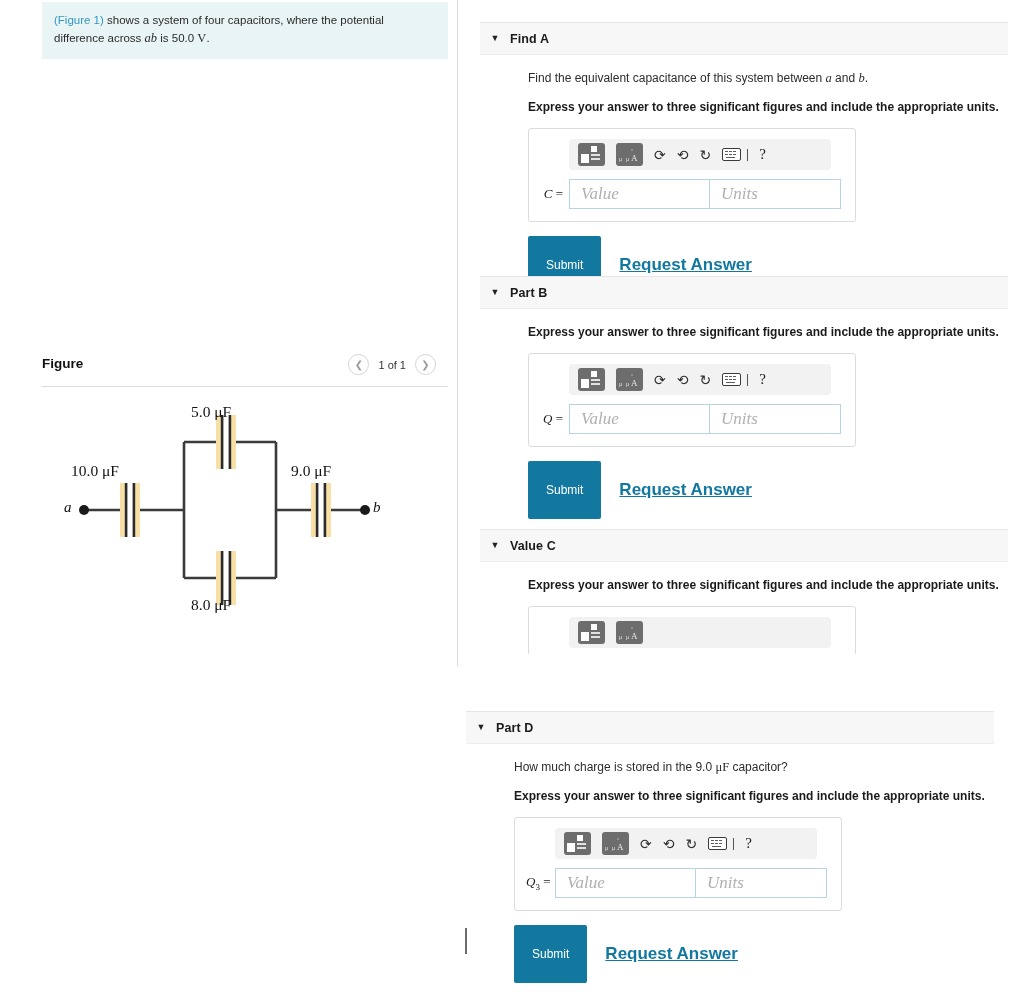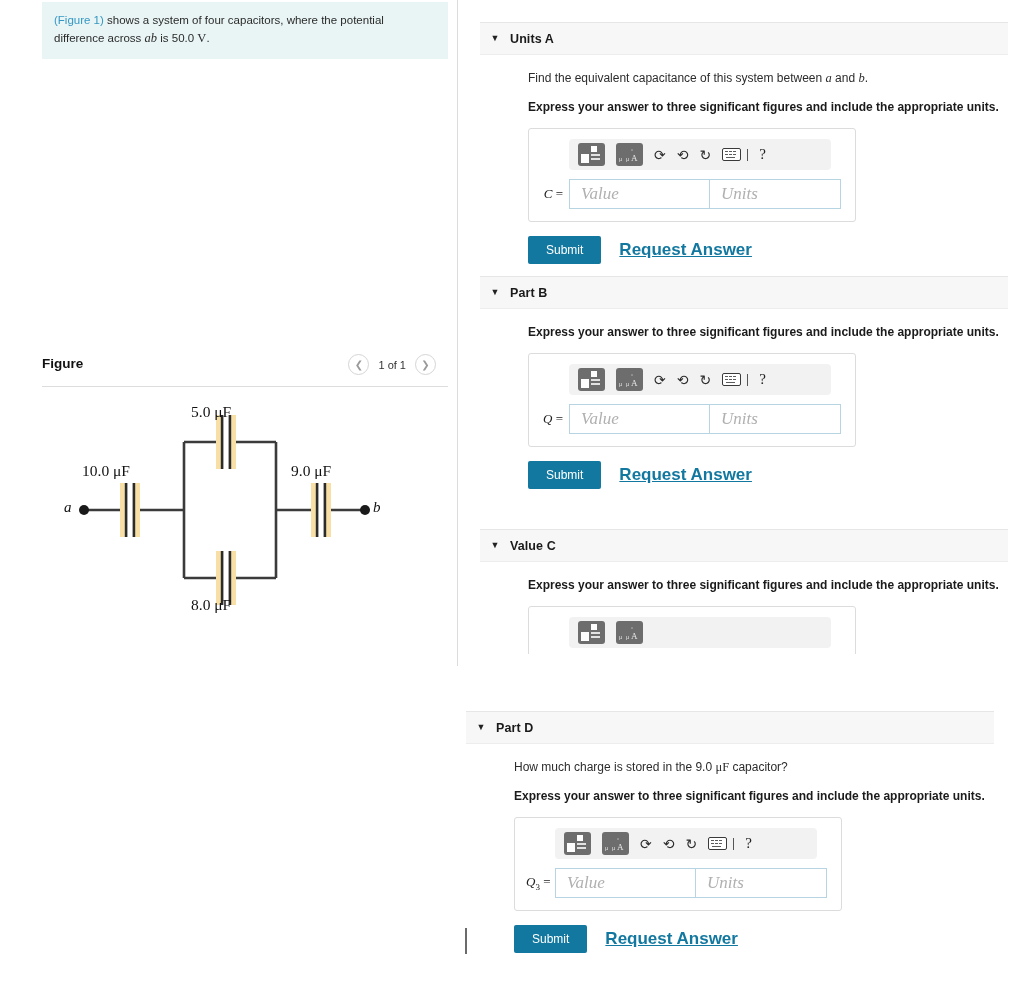--- a/index.html
+++ b/index.html
@@ -273,21 +273,21 @@
   .btn-row {
     margin-top: 14px;
     display: flex;
     align-items: center;
     gap: 18px;
   }
   .submit-btn {
     background: #1278a0;
     color: #ffffff;
     font-size: 12px;
-    padding: 7px 18px;
+    padding: 22px 18px;
     border: none;
     border-radius: 2px;
     font-family: "Liberation Sans", sans-serif;
     cursor: pointer;
   }
   .req-link {
     color: #1278a0;
     font-size: 17px;
     font-weight: bold;
     text-decoration: underline;
@@ -361,37 +361,37 @@
           </g>
 
         <circle cx="24" cy="110" r="5" fill="#1a1a1a"></circle>
         <circle cx="305" cy="110" r="5" fill="#1a1a1a"></circle>
       </svg>
 
       
       <div style="position:absolute;left:0;top:0;width:390px;height:220px;pointer-events:none;">
         <div style="position:absolute;left:4px;top:99px;font-family:'Liberation Serif',serif;font-style:italic;font-size:15px;color:#111;">a</div>
         <div style="position:absolute;left:313px;top:99px;font-family:'Liberation Serif',serif;font-style:italic;font-size:15px;color:#111;">b</div>
-        <div style="position:absolute;left:22px;top:62px;font-family:'Liberation Serif',serif;font-size:15.5px;color:#111;white-space:nowrap;">10.0 μF</div>
+        <div style="position:absolute;left:11px;top:62px;font-family:'Liberation Serif',serif;font-size:15.5px;color:#111;white-space:nowrap;">10.0 μF</div>
         <div style="position:absolute;left:131px;top:3px;font-family:'Liberation Serif',serif;font-size:15.5px;color:#111;white-space:nowrap;">5.0 μF</div>
         <div style="position:absolute;left:131px;top:196px;font-family:'Liberation Serif',serif;font-size:15.5px;color:#111;white-space:nowrap;">8.0 μF</div>
         <div style="position:absolute;left:231px;top:62px;font-family:'Liberation Serif',serif;font-size:15.5px;color:#111;white-space:nowrap;">9.0 μF</div>
       </div>
     </div>
   </div>
 
   <div class="divider-vert"></div>
   <div class="divider-stub"></div>
 
   <div class="right-panel">
 
     <div class="part" style="left:14px; top:22px;">
       <div class="part-header">
         <div class="caret">▼</div>
-        <div class="part-label">Units A</div>
+        <div class="part-label">Find A</div>
       </div>
       <div class="part-body">
         <p class="q-prompt"><span>Find the equivalent capacitance of this system between </span><span class="mvar">a</span><span> and </span><span class="mvar">b</span><span>.</span></p>
         <p class="q-bold">Express your answer to three significant figures and include the appropriate units.</p>
 
         <div class="answer-box">
           <div class="tool-strip">
             <div class="tmpl-btn">
               <span class="sq" style="left:3px;top:11px;width:8px;height:9px;"></span>
               <span class="sq" style="left:13px;top:3px;width:6px;height:6px;"></span>

